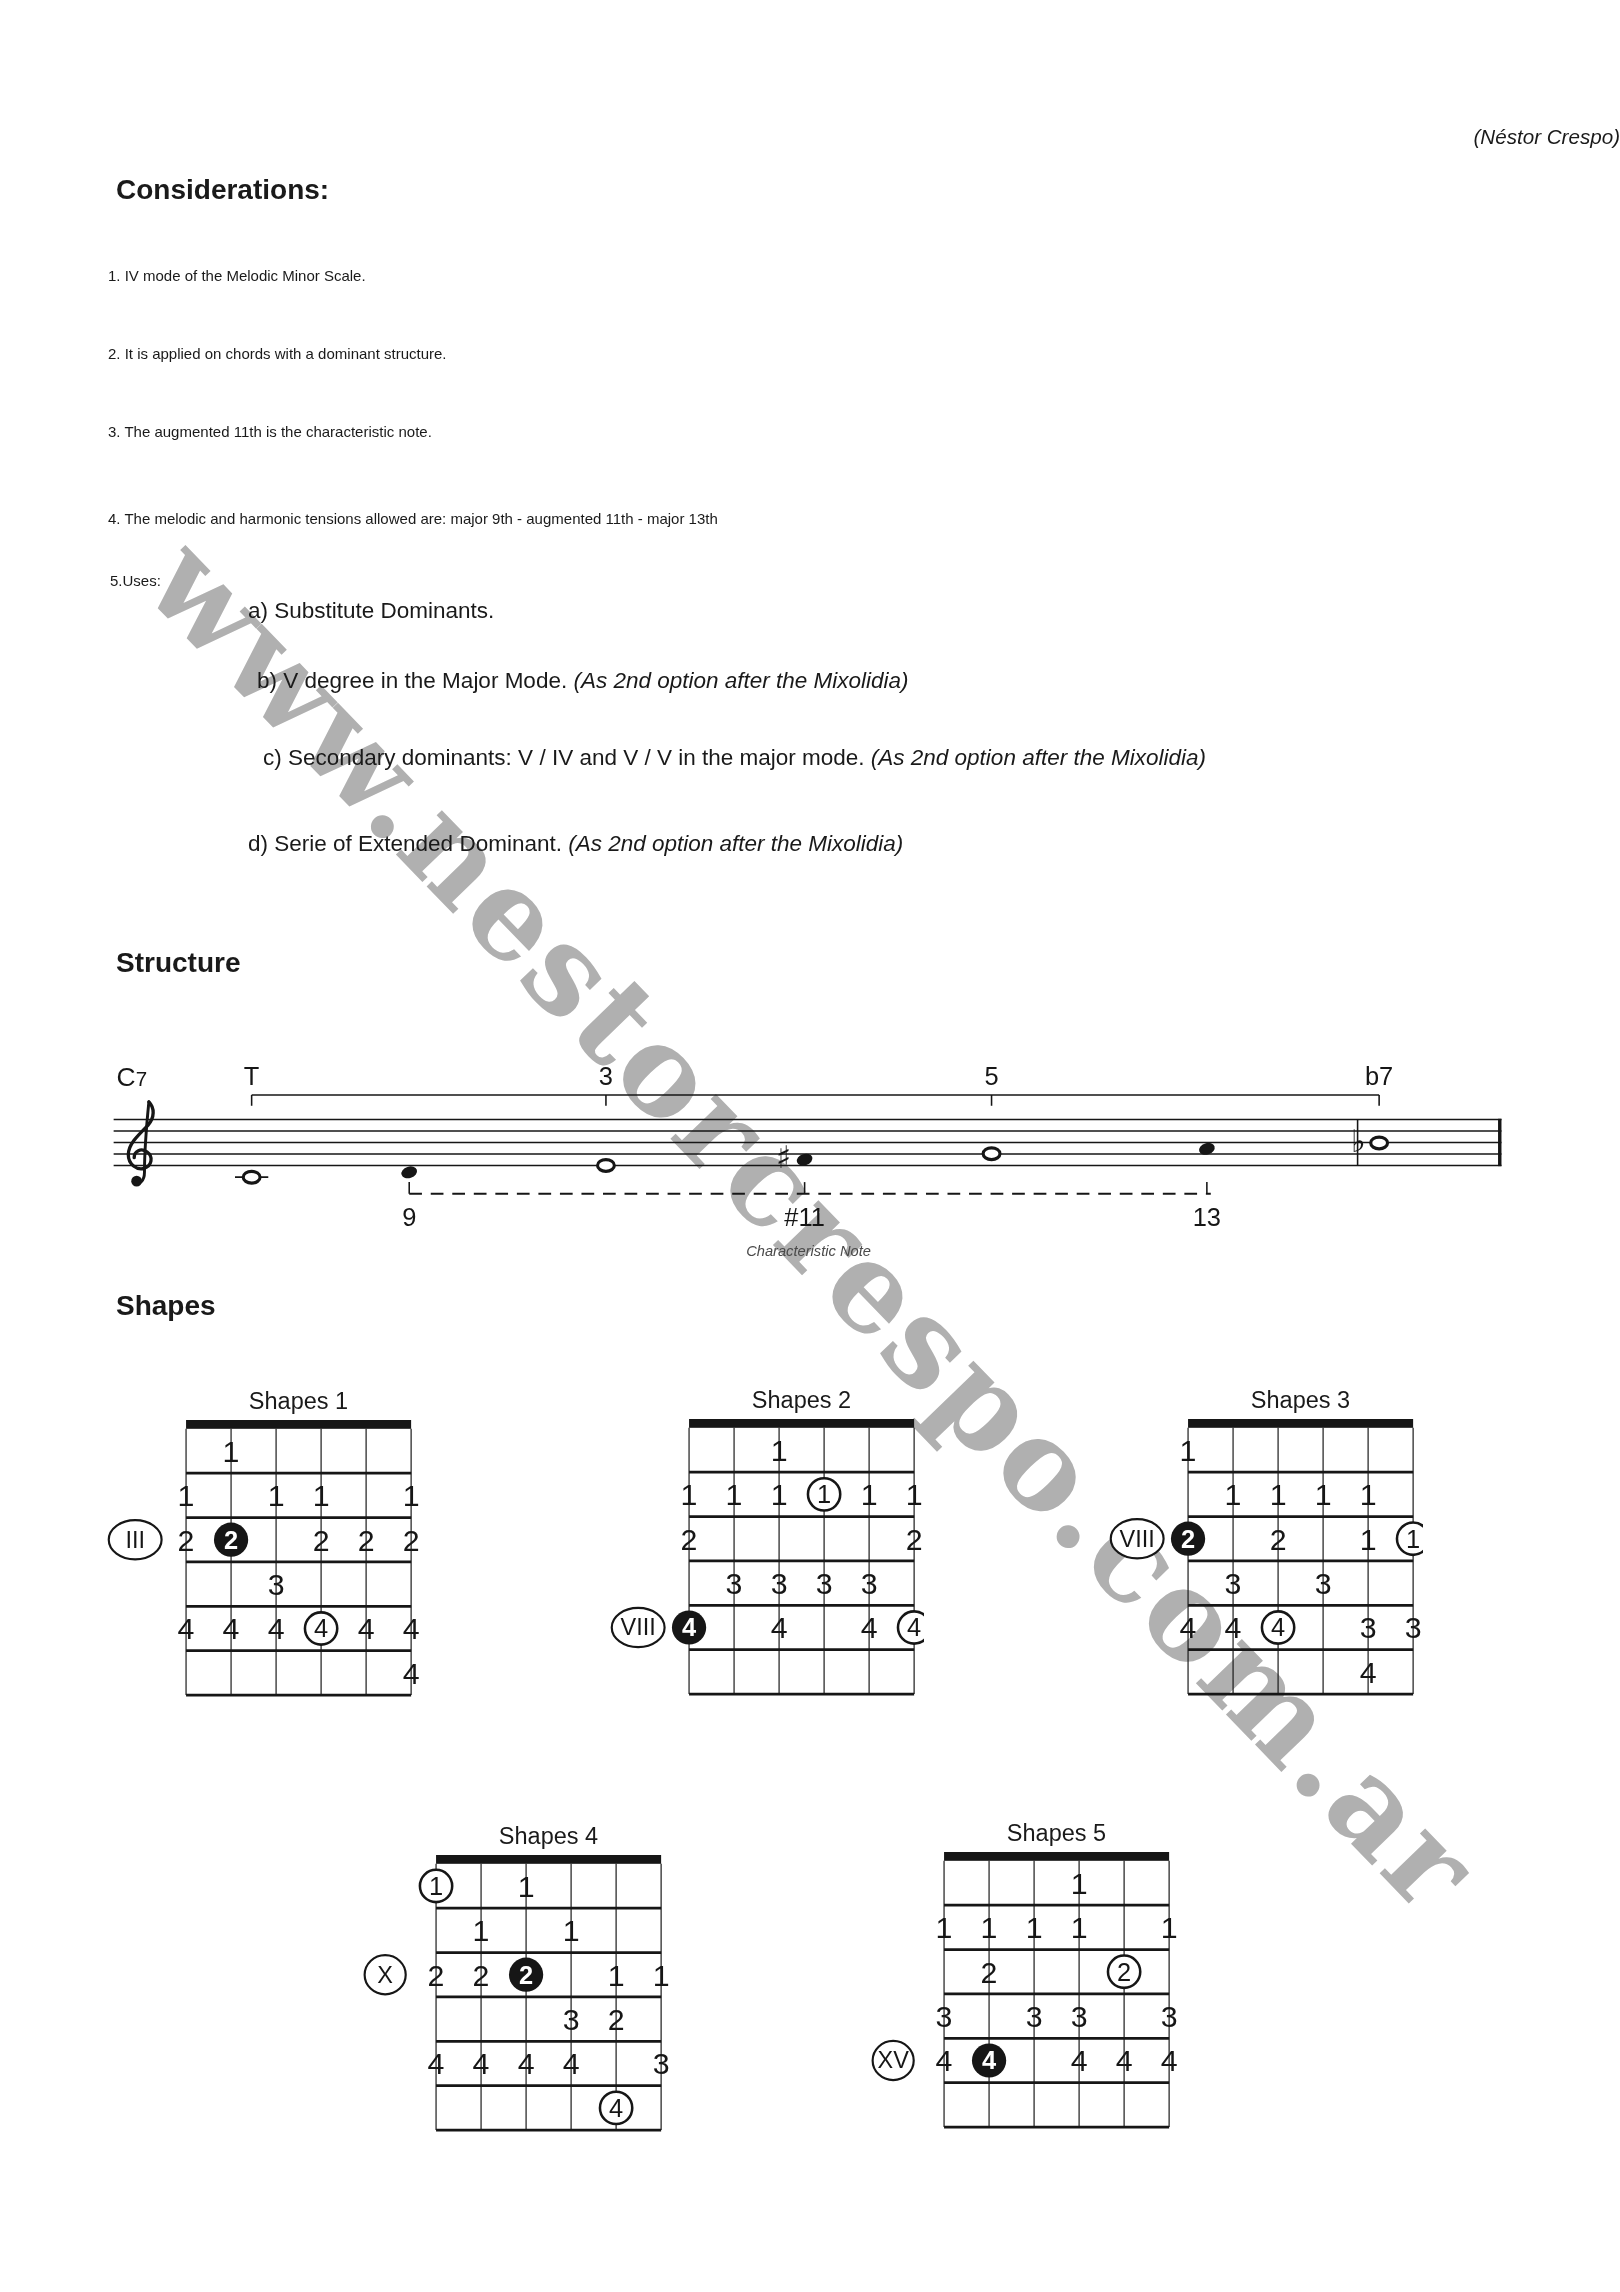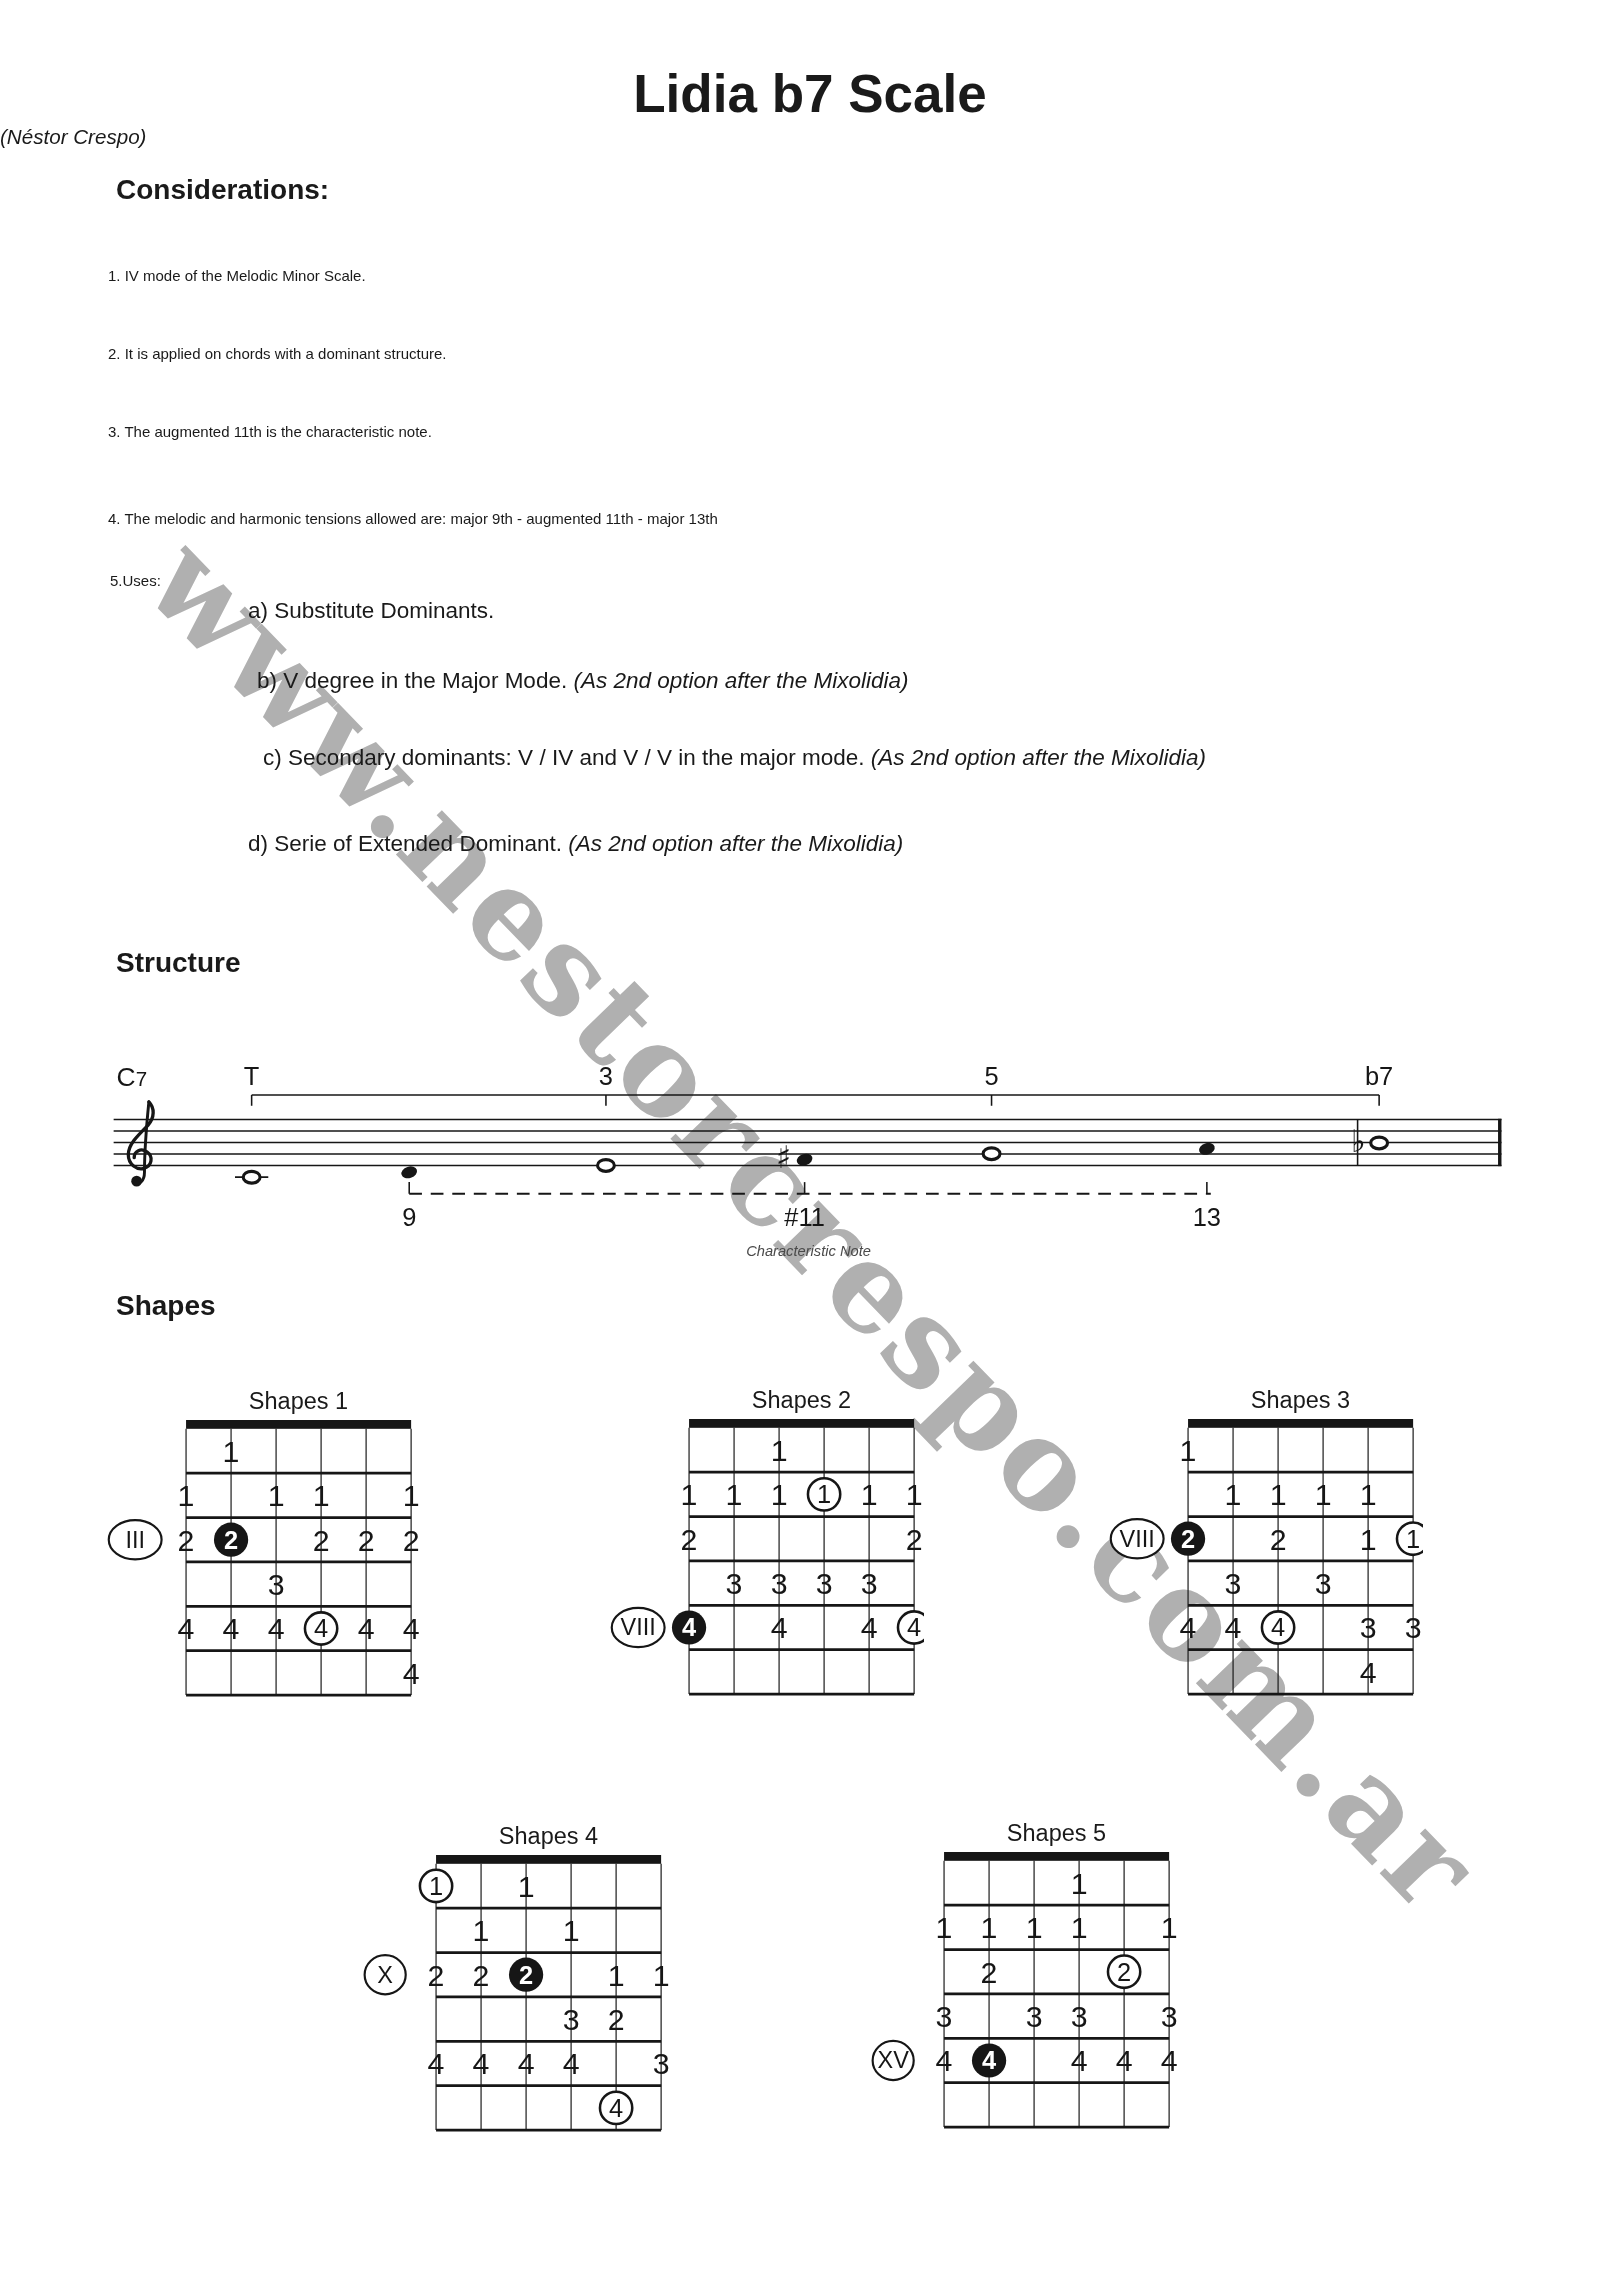--- a/index.html
+++ b/index.html
@@ -11,40 +11,39 @@
   .abs{position:absolute;}
   #watermark{
     position:absolute;left:223px;top:510px;z-index:1;
     transform:rotate(46deg);transform-origin:0 0;
     font-family:"DejaVu Serif",serif;font-weight:bold;
     font-size:123px;letter-spacing:3.9px;color:#b0b0b0;white-space:nowrap;
   }
   #content{position:absolute;left:0;top:0;width:100%;height:100%;z-index:2;}
   #title{position:absolute;left:0;top:63px;width:1620px;text-align:center;
     font-size:53px;font-weight:bold;letter-spacing:0px;}
-  #subtitle{position:absolute;left:0;top:125px;width:1620px;text-align:left;
+  #subtitle{position:absolute;left:0;top:125px;width:1620px;text-align:right;
     font-size:20.6px;font-style:italic;}
   .h{position:absolute;left:116px;font-size:28px;font-weight:bold;}
   .body-line{position:absolute;left:108px;font-size:15px;white-space:nowrap;}
   .use-line{position:absolute;font-size:22.5px;white-space:nowrap;}
   .use-note{font-style:italic;}
   .shape-label{position:absolute;font-size:23.5px;text-align:center;width:225px;}
   #footer{position:absolute;left:0;top:2203px;width:1620px;text-align:center;font-size:19.6px;}
   svg text{font-family:"Liberation Sans",sans-serif;}
   svg .music{font-family:"DejaVu Sans",sans-serif;}
 </style>
 </head>
 <body>
 
 <div id="page">
   <div id="watermark">www.nestorcrespo.com.ar</div>
 
   <div id="content">
 
-    <div id="title">Lidia b7 Scale</div>
     <div id="subtitle">(Néstor Crespo)</div>
 
     <div class="h" style="top:174px">Considerations:</div>
 
     <div class="body-line" style="top:267px">1. IV mode of the Melodic Minor Scale.</div>
     <div class="body-line" style="top:345px">2. It is applied on chords with a dominant structure.</div>
     <div class="body-line" style="top:423px">3.  The augmented 11th is the characteristic note.</div>
     <div class="body-line" style="top:510px">4. The melodic and harmonic tensions allowed are: major 9th - augmented 11th - major 13th</div>
 
     <div class="body-line" style="top:572px;left:110px">5.Uses:</div>

